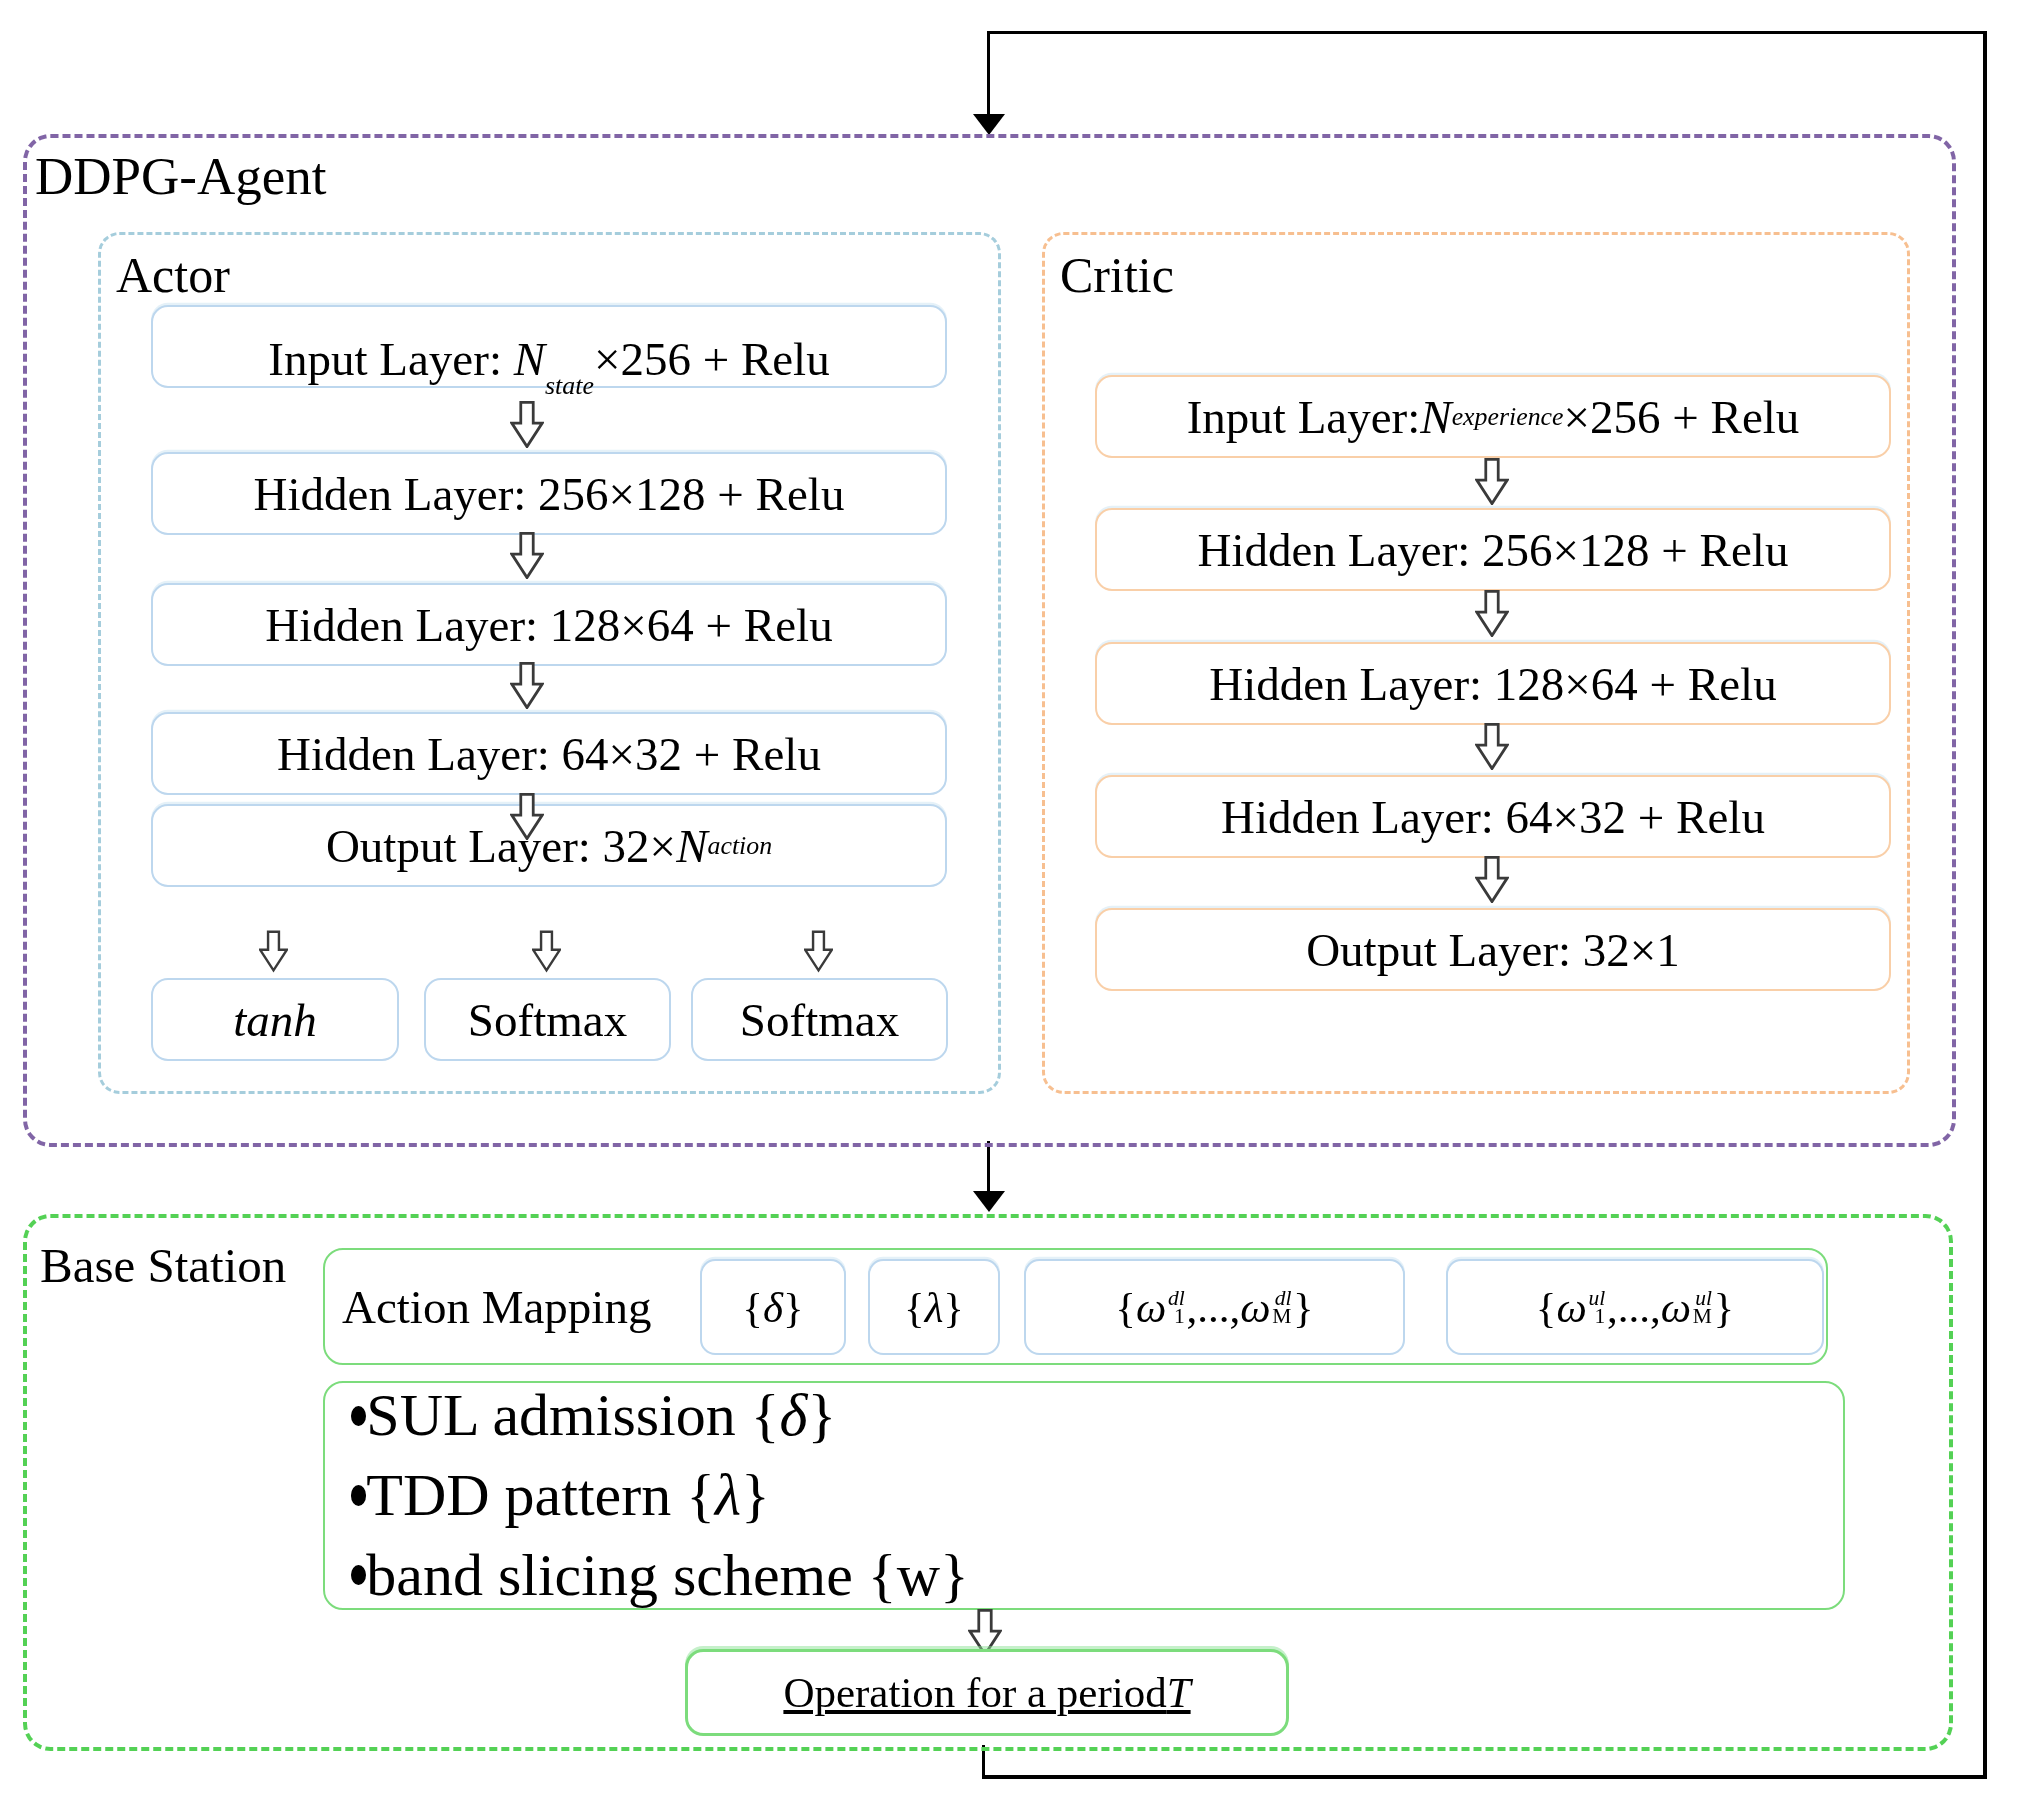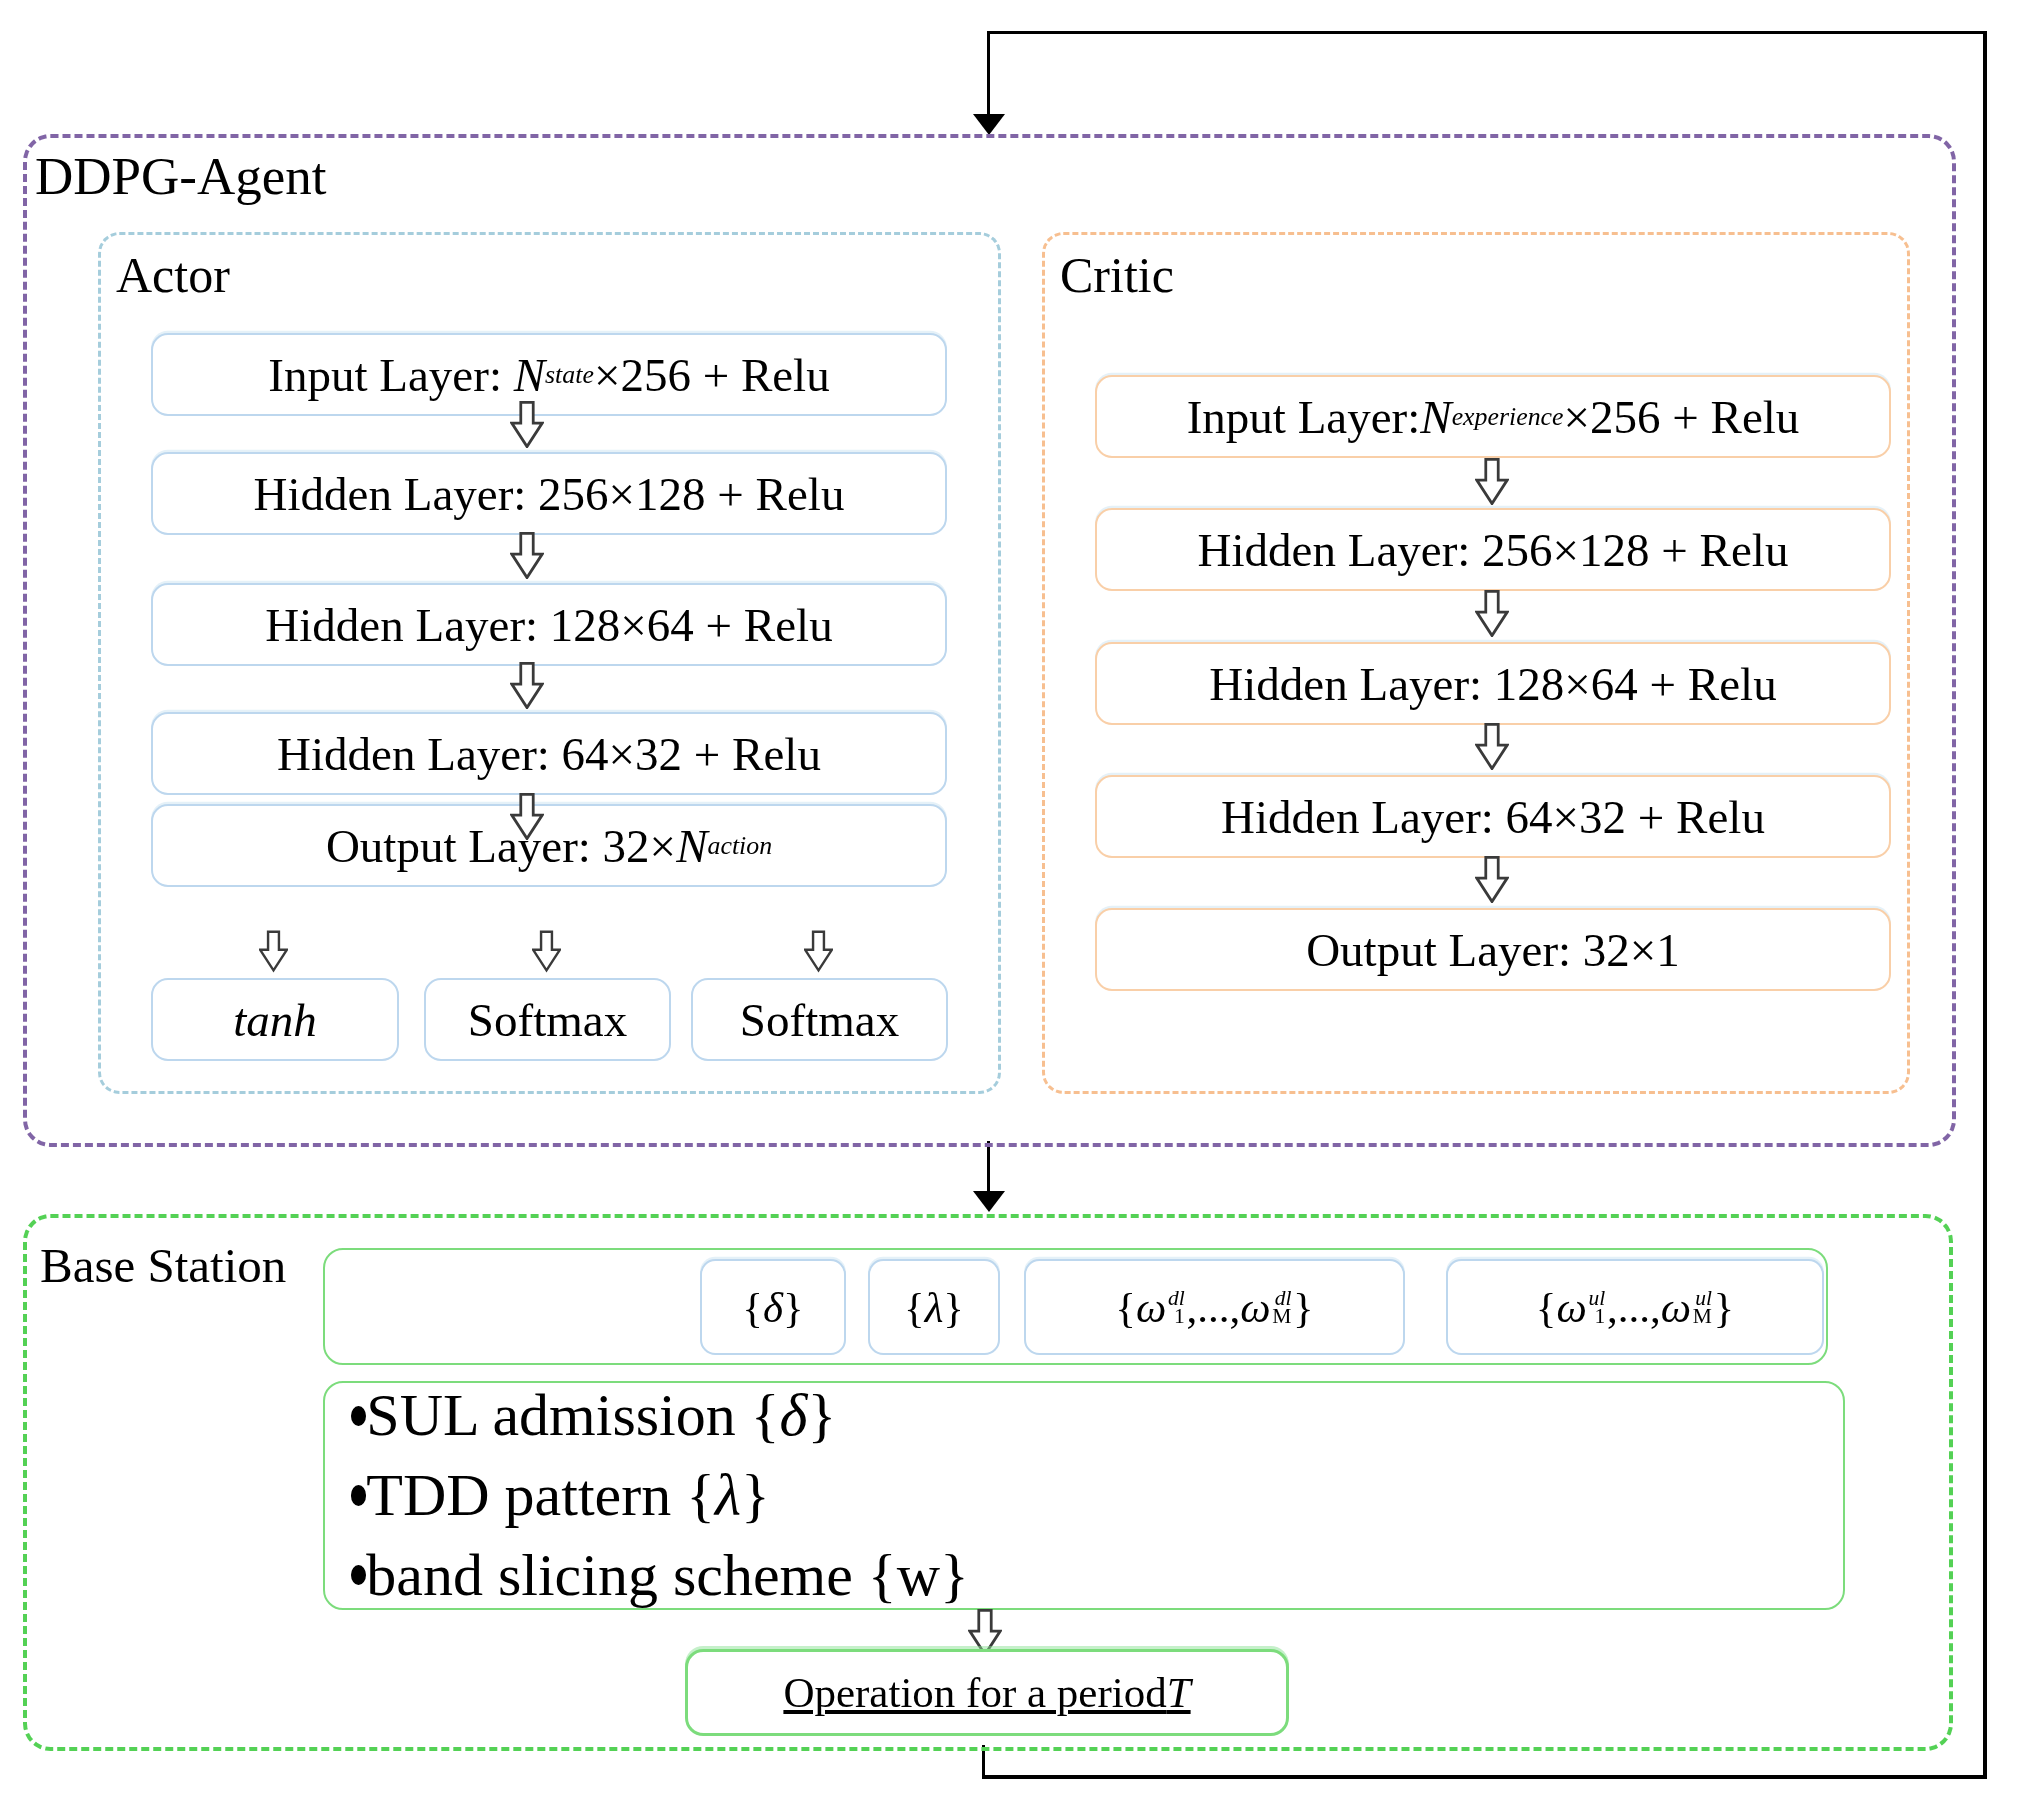--- a/index.html
+++ b/index.html
@@ -75,21 +75,21 @@
   <div class="solid-head" style="left:973px;top:114px;"></div>
   <div class="bline" style="left:987px;top:1141px;width:3.1px;height:52px;"></div>
   <div class="solid-head" style="left:973px;top:1191px;"></div>
 
   <div class="agent-box"></div>
   <div class="lbl lbl-agent">DDPG-Agent</div>
 
   <div class="actor-box"></div>
   <div class="lbl lbl-actor">Actor</div>
 
-  <div class="layer a-layer" style="top:333px;">Input Layer:&nbsp; <i>N</i><sub><i>state</i></sub> ×256 + Relu</div>
+  <div class="layer a-layer" style="top:305px;align-items:flex-end;">Input Layer:&nbsp; <i>N</i><sub><i>state</i></sub> ×256 + Relu</div>
   <div class="layer a-layer" style="top:452px;">Hidden Layer: 256×128 + Relu</div>
   <div class="layer a-layer" style="top:583px;">Hidden Layer: 128×64 + Relu</div>
   <div class="layer a-layer" style="top:712px;">Hidden Layer: 64×32 + Relu</div>
   <div class="layer a-layer" style="top:804px;">Output Layer: 32× <i>N</i><sub><i>action</i></sub></div>
 
   <svg class="ha" style="left:510px;top:401px;" viewBox="0 0 24 34">
       <path d="M7.5 1 H16.5 V16 H23 L12 33 L1 16 H7.5 Z"></path>
     </svg>
   <svg class="ha" style="left:510px;top:532px;" viewBox="0 0 24 34">
       <path d="M7.5 1 H16.5 V16 H23 L12 33 L1 16 H7.5 Z"></path>
@@ -134,20 +134,21 @@
       <path d="M7.5 1 H16.5 V16 H23 L12 33 L1 16 H7.5 Z"></path>
     </svg>
   <svg class="ha" style="left:1475px;top:856px;" viewBox="0 0 24 34">
       <path d="M7.5 1 H16.5 V16 H23 L12 33 L1 16 H7.5 Z"></path>
     </svg>
 
   <div class="station-box"></div>
   <div class="lbl lbl-station">Base Station</div>
 
   <div class="map-box"></div>
+  <div class="lbl lbl-mapping">Action Mapping</div>
 
   <div class="set-box" style="left:700px;width:142px;">{<i>δ</i>}</div>
   <div class="set-box" style="left:868px;width:128px;">{<i>λ</i>}</div>
   <div class="set-box" style="left:1024px;width:377px;">{ <i>ω</i><span class="ss">
         <span class="t">dl</span>
         <span class="u">1</span>
       </span>,...,<i>ω</i><span class="ss">
         <span class="t">dl</span>
         <span class="u">M</span>
       </span> }</div>

